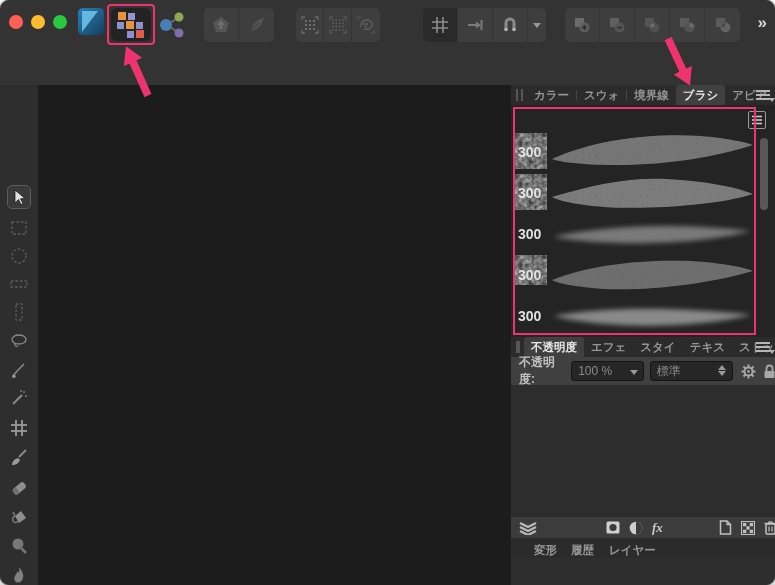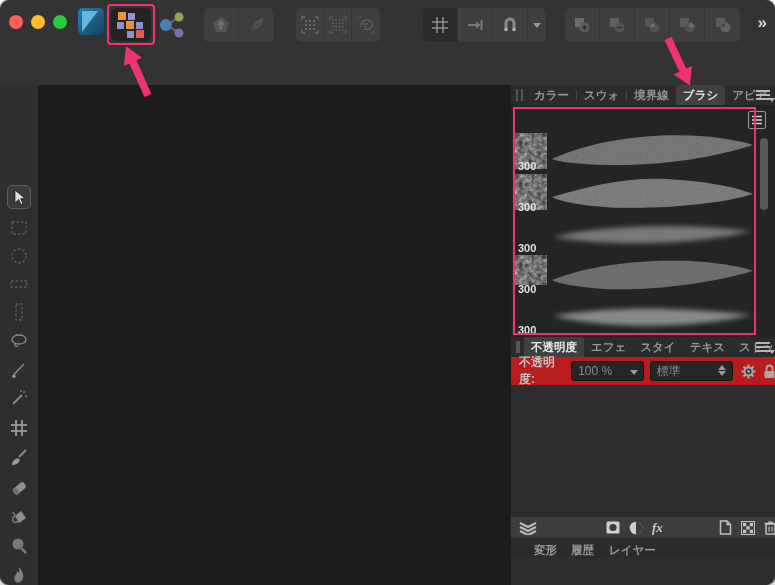--- a/index.html
+++ b/index.html
@@ -48,28 +48,28 @@
   #brush-panel { position:absolute; left:0; top:20px; width:265px; height:232px; background:#242424; }
   #brush-select { position:absolute; left:6px; top:6px; width:226px; height:19px; background:#1d1d1d; border:1px solid #101010; border-radius:3px;
     color:#dcdcdc; font-size:12.5px; font-weight:bold; display:flex; align-items:center; padding:0 8px; }
   .stepper { position:absolute; right:6px; top:3px; display:flex; flex-direction:column; gap:1px; }
   .stepper .up { width:0; height:0; border-left:4px solid transparent; border-right:4px solid transparent; border-bottom:5px solid #bdbdbd; }
   .stepper .dn { width:0; height:0; border-left:4px solid transparent; border-right:4px solid transparent; border-top:5px solid #bdbdbd; }
   #brush-list-btn { position:absolute; left:237px; top:6px; width:18px; height:18px; border:1px solid #9a9a9a; border-radius:2px;
     display:flex; align-items:center; justify-content:center; }
   .brush-row { position:absolute; left:0; width:253px; height:41px; }
   .brush-thumb { position:absolute; left:3px; top:1px; width:33px; height:36px; }
-  .brush-size { position:absolute; left:7px; bottom:1px; font-size:11px; font-weight:bold; color:#e2e2e2; }
+  .brush-size { position:absolute; left:7px; bottom:13px; font-size:14px; font-weight:bold; color:#e2e2e2; }
   .brush-stroke { position:absolute; left:38px; top:0; }
   #brush-scroll { position:absolute; left:248px; top:29px; width:11px; height:200px; }
   #brush-scroll .thumbbar { position:absolute; left:1px; top:4px; width:8px; height:72px; border-radius:4px; background:#585858; }
   #panel-resize { position:absolute; left:243px; top:246px; width:14px; height:7px; border-top:2px solid #9a9a9a; border-bottom:2px solid #9a9a9a; }
   
   #layers-tabbar { position:absolute; left:0; top:252px; }
-  #opacity-row { position:absolute; left:0; top:272px; width:265px; height:28px; background:#b91c1c; display:flex; align-items:center; }
+  #opacity-row { position:absolute; left:0; top:272px; width:265px; height:28px; background:#404040; display:flex; align-items:center; }
   #opacity-label { color:#c0c0c0; font-size:12px; font-weight:bold; margin-left:8px; }
   .mini-select { height:20px; background:#262626; border:1px solid #141414; border-radius:3px; position:relative;
     display:flex; align-items:center; color:#8b8b8b; font-size:12px; padding:0 6px; }
   #opacity-select { width:80px; margin-left:6px; }
   #opacity-select .dd-tri { position:absolute; right:5px; top:8px; width:0; height:0; border-left:4px solid transparent; border-right:4px solid transparent; border-top:5px solid #9a9a9a; }
   #blend-select { width:92px; margin-left:6px; }
   #layers-list { position:absolute; left:0; top:300px; width:265px; height:132px; background:#2d2d2d; }
   #layers-bottom { position:absolute; left:0; top:432px; width:265px; height:21px; background:#3c3c3c; display:flex; align-items:center; }
   .lb-icon { display:flex; align-items:flex-start; justify-content:center; }
   #fx-label { color:#c9c9c9; font-size:13px; font-style:italic; font-weight:bold; font-family:"Liberation Serif","DejaVu Serif",serif; }

